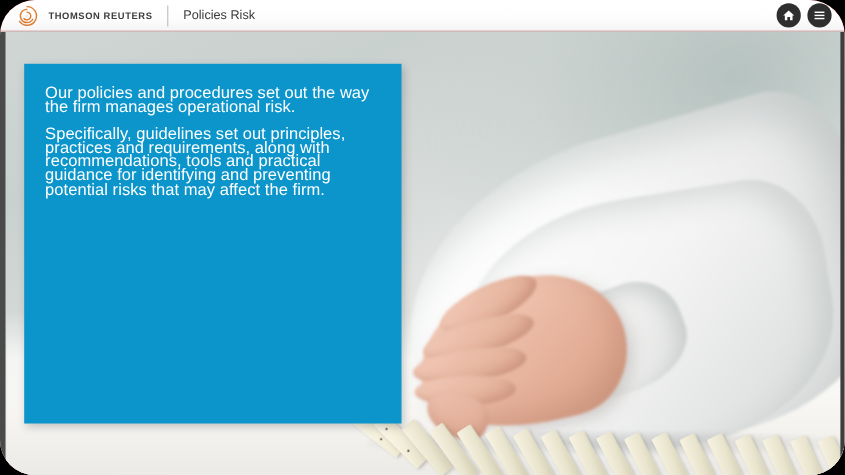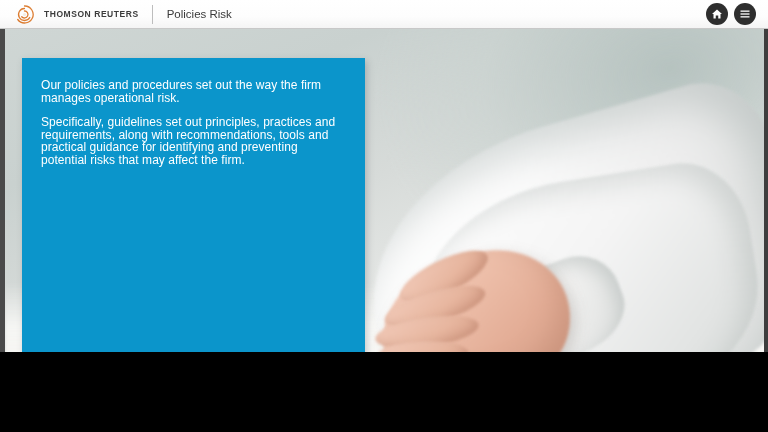--- a/index.html
+++ b/index.html
@@ -7,23 +7,24 @@
     padding: 0;
     background: #000;
   }
   body {
     font-family: "Liberation Sans", sans-serif;
   }
 
   .screen {
     position: relative;
     width: 768px;
-    height: 352px;
+    height: 432px;
     overflow: hidden;
     background: #ef4444;
+    border-radius: 32px;
   }
 
   
   .header {
     position: absolute;
     left: 0;
     top: 0;
     width: 768px;
     height: 29px;
     background: linear-gradient(180deg, #ffffff 0%, #fdfdfd 60%, #f4f4f4 100%);
@@ -264,21 +265,21 @@
     color: #ffffff;
     font-size: 20px;
     line-height: 24px;
     font-weight: normal;
     margin: 0 0 17px 0;
     letter-spacing: 0.1px;
   }
 
   .panel-body p {
     color: #ffffff;
-    font-size: 12px;
+    font-size: 15px;
     line-height: 12.6px;
     margin: 0 0 12px 0;
     letter-spacing: 0.05px;
   }
   .panel-body p:last-child { margin-bottom: 12px; }
 </style>
 </head>
 <body>
 
 <div class="screen">

